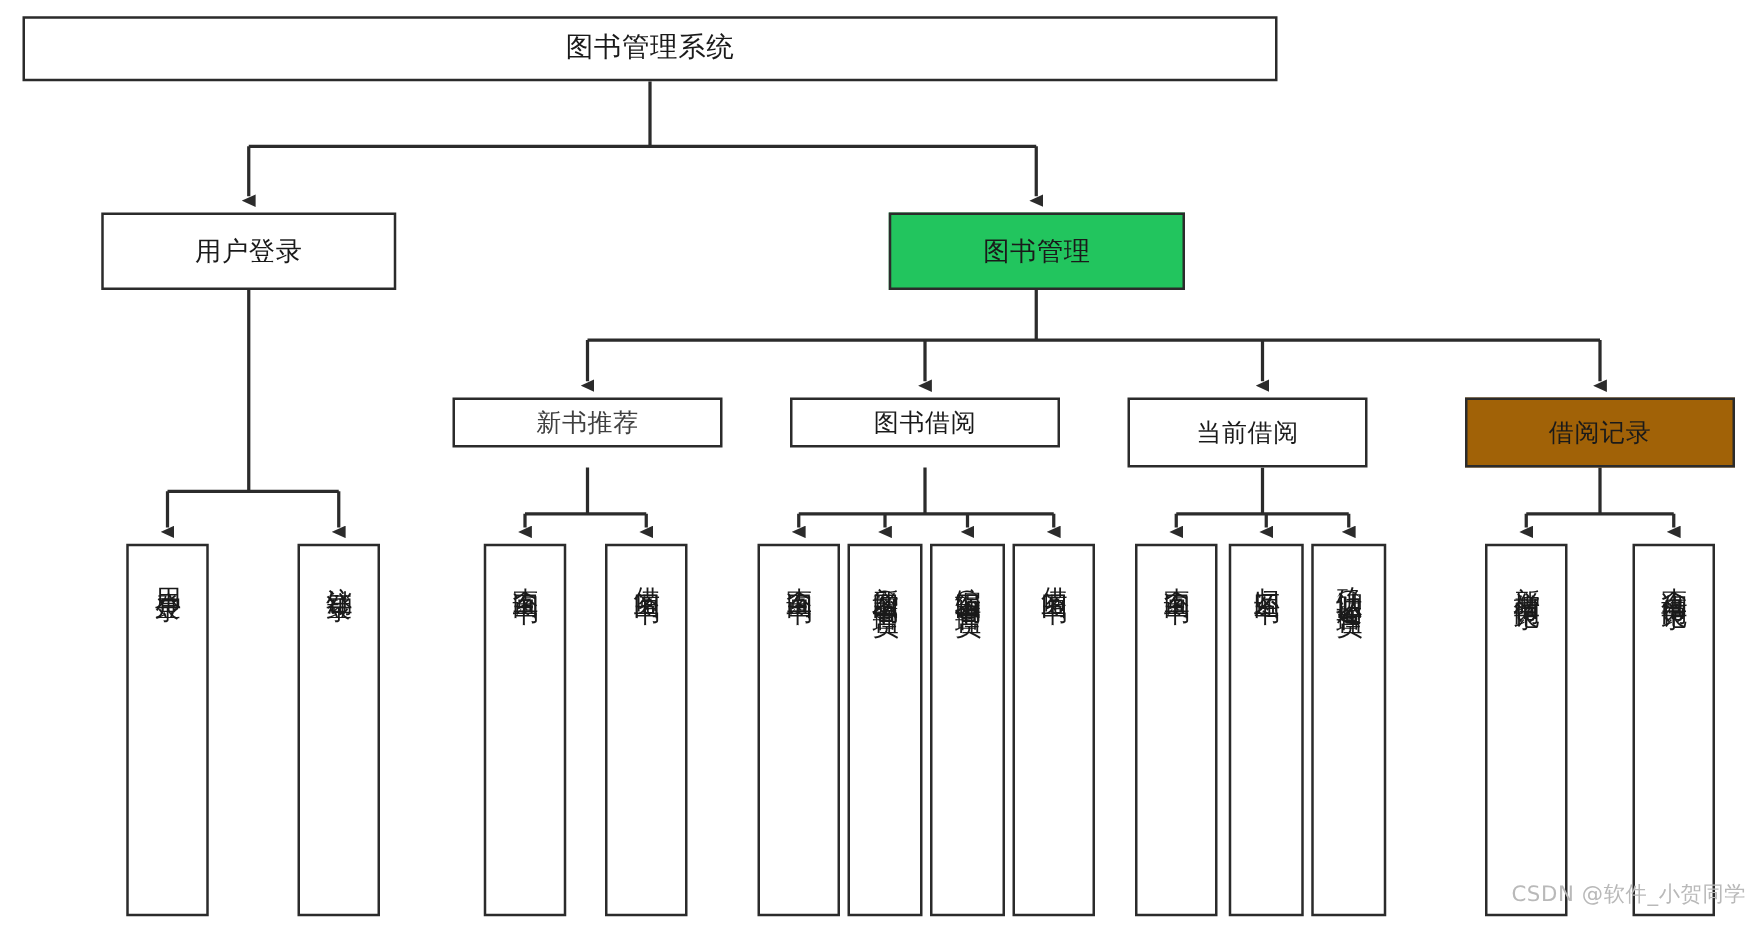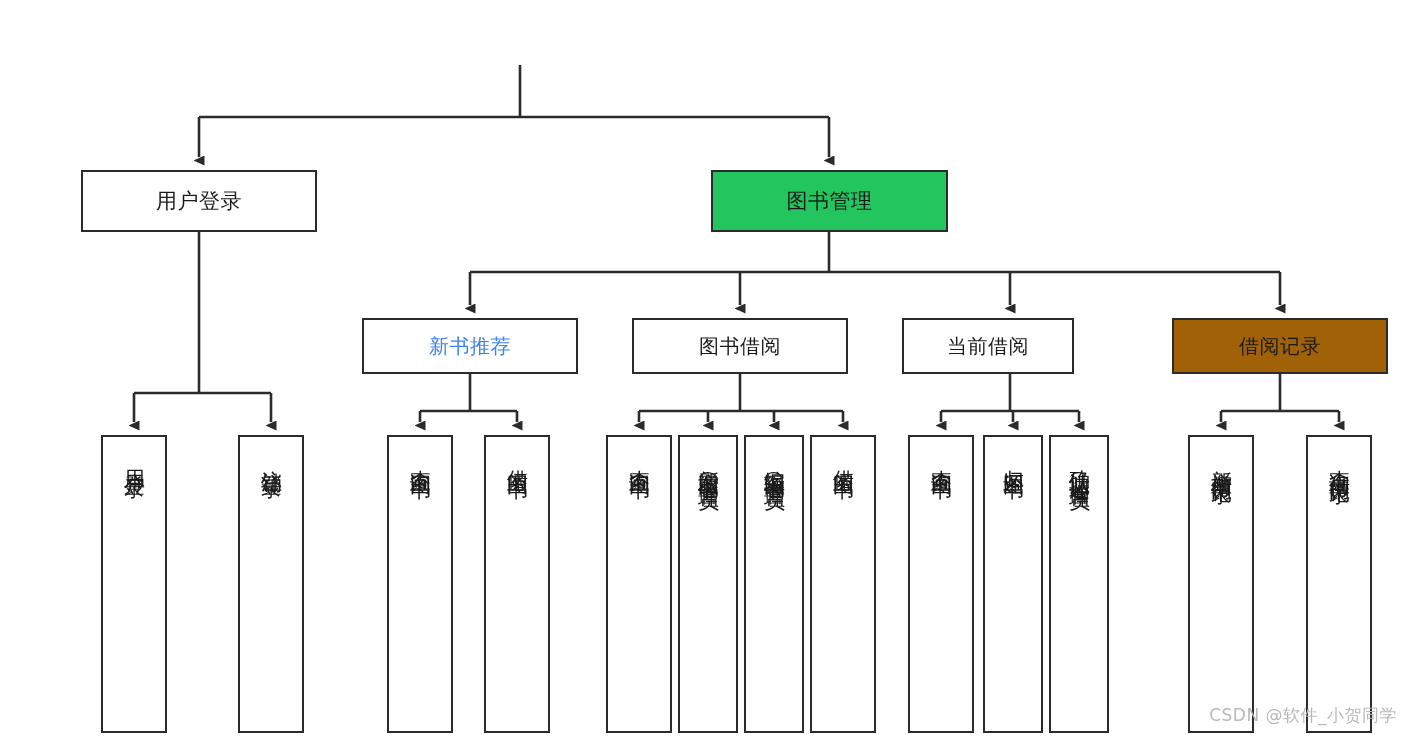--- a/index.html
+++ b/index.html
@@ -108,35 +108,38 @@
       <path d="M1013,411 L1013,422" marker-end="url(#arrow)"></path>
       <path d="M1079,411 L1079,422" marker-end="url(#arrow)"></path>
 
       <path d="M1280,374 L1280,411"></path>
       <path d="M1221,411 L1339,411"></path>
       <path d="M1221,411 L1221,422" marker-end="url(#arrow)"></path>
       <path d="M1339,411 L1339,422" marker-end="url(#arrow)"></path>
     </g>
   </svg>
 
+  <div class="node root" style="left: 18px; top: 13px; width: 1004px; height: 52px; border-color: rgb(43, 43, 43); background: rgb(255, 255, 255); color: rgb(26, 26, 26);">
+    <span class="node-label">图书管理系统</span>
+  </div>
 
   <div class="node lvl2" style="left: 81px; top: 170px; width: 236px; height: 62px; border-color: rgb(43, 43, 43); background: rgb(255, 255, 255); color: rgb(26, 26, 26);">
     <span class="node-label">用户登录</span>
   </div>
   <div class="node lvl2" style="left: 711px; top: 170px; width: 237px; height: 62px; border-color: rgb(43, 43, 43); background: #22c55e; color: rgb(26, 26, 26);">
     <span class="node-label">图书管理</span>
   </div>
 
-  <div class="node lvl3" style="left: 362px; top: 318px; width: 216px; height: 56px; border-color: rgb(43, 43, 43); background: rgb(255, 255, 255); color: #3b82f6;">
+  <div class="node lvl3" style="left: 362px; top: 318px; width: 216px; height: 40px; border-color: rgb(43, 43, 43); background: rgb(255, 255, 255); color: #404040;">
     <span class="node-label">新书推荐</span>
   </div>
-  <div class="node lvl3" style="left: 632px; top: 318px; width: 216px; height: 56px; border-color: rgb(43, 43, 43); background: rgb(255, 255, 255); color: rgb(26, 26, 26);">
+  <div class="node lvl3" style="left: 632px; top: 318px; width: 216px; height: 40px; border-color: rgb(43, 43, 43); background: rgb(255, 255, 255); color: rgb(26, 26, 26);">
     <span class="node-label">图书借阅</span>
   </div>
-  <div class="node lvl3" style="left: 902px; top: 318px; width: 172px; height: 56px; border-color: rgb(43, 43, 43); background: rgb(255, 255, 255); color: rgb(26, 26, 26);">
+  <div class="node lvl3" style="left: 902px; top: 318px; width: 192px; height: 56px; border-color: rgb(43, 43, 43); background: rgb(255, 255, 255); color: rgb(26, 26, 26);">
     <span class="node-label">当前借阅</span>
   </div>
   <div class="node lvl3" style="left: 1172px; top: 318px; width: 216px; height: 56px; border-color: rgb(43, 43, 43); background: #a16207; color: rgb(26, 26, 26);">
     <span class="node-label">借阅记录</span>
   </div>
 
   <div class="node leaf" style="left: 101px; top: 435px; width: 66px; height: 298px; border-color: rgb(43, 43, 43); background: rgb(255, 255, 255); color: rgb(26, 26, 26);">
     <span class="node-label">用户登录</span>
   </div>
   <div class="node leaf" style="left: 238px; top: 435px; width: 66px; height: 298px; border-color: rgb(43, 43, 43); background: rgb(255, 255, 255); color: rgb(26, 26, 26);">

